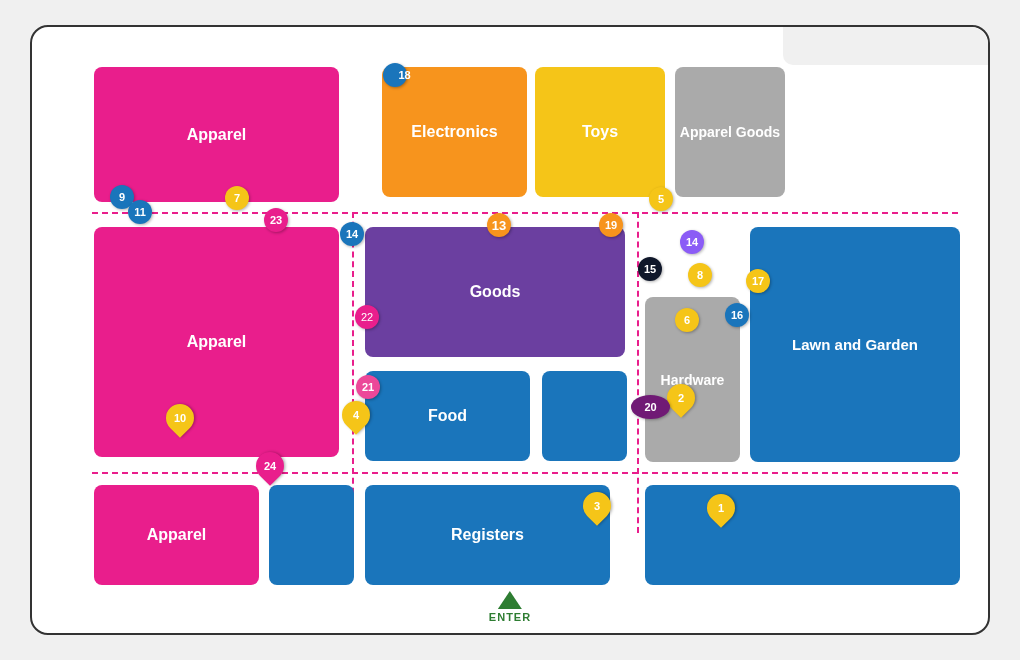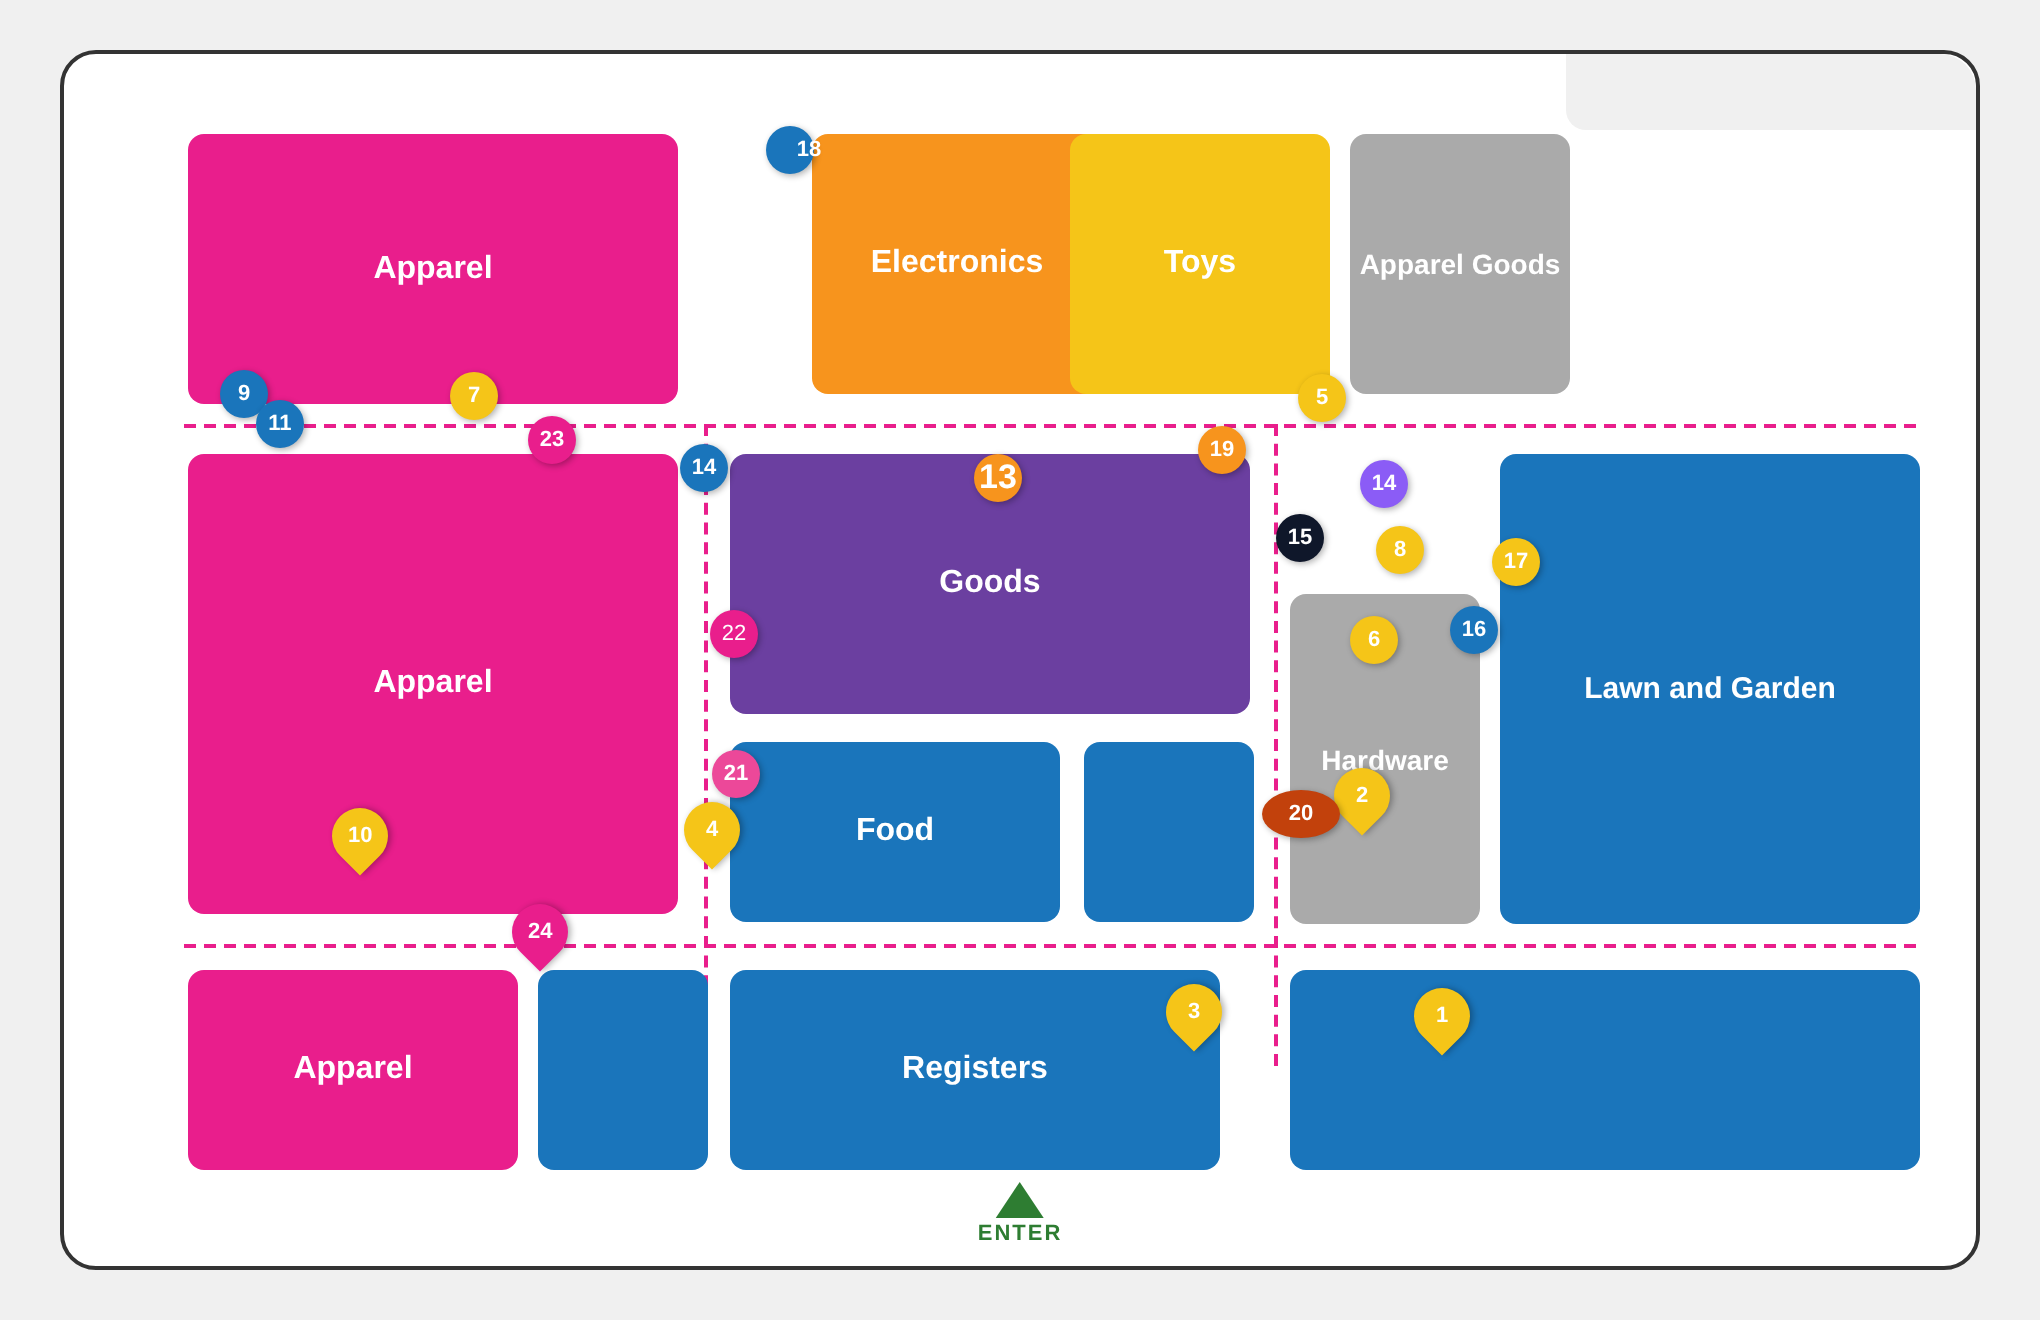--- a/index.html
+++ b/index.html
@@ -69,21 +69,21 @@
 
     
     .apparel-top {
       background: #e91e8c;
       left: 62px; top: 40px;
       width: 245px; height: 135px;
     }
     .electronics {
       background: #f7941d;
       left: 350px; top: 40px;
-      width: 145px; height: 130px; margin-left: 24px;
+      width: 145px; height: 130px;
     }
     .toys {
       background: #f5c518;
       left: 503px; top: 40px;
       width: 130px; height: 130px;
     }
     .sporting-goods {
       background: #aaaaaa;
       left: 643px; top: 40px;
       width: 110px; height: 130px;
@@ -261,27 +261,27 @@
     <div style="position: absolute; left: 617px; top: 160px; width: 24px; height: 24px; border-radius: 50%; background: rgb(245, 197, 24); display: flex; align-items: center; justify-content: center; font-size: 11px; font-weight: bold; color: white; box-shadow: rgba(0, 0, 0, 0.3) 1px 1px 3px; cursor: pointer;">5</div>
     <div style="position: absolute; left: 643px; top: 281px; width: 24px; height: 24px; border-radius: 50%; background: rgb(245, 197, 24); display: flex; align-items: center; justify-content: center; font-size: 11px; font-weight: bold; color: white; box-shadow: rgba(0, 0, 0, 0.3) 1px 1px 3px; cursor: pointer;">6</div>
     <div style="position: absolute; left: 193px; top: 159px; width: 24px; height: 24px; border-radius: 50%; background: rgb(245, 197, 24); display: flex; align-items: center; justify-content: center; font-size: 11px; font-weight: bold; color: white; box-shadow: rgba(0, 0, 0, 0.3) 1px 1px 3px; cursor: pointer;">7</div>
     <div style="position: absolute; left: 656px; top: 236px; width: 24px; height: 24px; border-radius: 50%; background: rgb(245, 197, 24); display: flex; align-items: center; justify-content: center; font-size: 11px; font-weight: bold; color: white; box-shadow: rgba(0, 0, 0, 0.3) 1px 1px 3px; cursor: pointer;">8</div>
     <div style="position: absolute; left: 78px; top: 158px; width: 24px; height: 24px; border-radius: 50%; background: rgb(26, 117, 187); display: flex; align-items: center; justify-content: center; font-size: 11px; font-weight: bold; color: white; box-shadow: rgba(0, 0, 0, 0.3) 1px 1px 3px; cursor: pointer;">9</div>
     <div style="position: absolute; left: 134px; top: 377px; width: 28px; height: 28px; border-radius: 50% 50% 50% 0px; transform: rotate(-45deg); background: rgb(245, 197, 24); display: flex; align-items: center; justify-content: center; box-shadow: rgba(0, 0, 0, 0.3) 1px 1px 3px; cursor: pointer;">
       <span style="transform: rotate(45deg); font-size: 11px; font-weight: bold; color: white;">10</span>
     </div>
     <div style="position: absolute; left: 96px; top: 173px; width: 24px; height: 24px; border-radius: 50%; background: rgb(26, 117, 187); display: flex; align-items: center; justify-content: center; font-size: 11px; font-weight: bold; color: white; box-shadow: rgba(0, 0, 0, 0.3) 1px 1px 3px; cursor: pointer;">11</div>
     <div style="position: absolute; left: 308px; top: 195px; width: 24px; height: 24px; border-radius: 50%; background: rgb(26, 117, 187); display: flex; align-items: center; justify-content: center; font-size: 11px; font-weight: bold; color: white; box-shadow: rgba(0, 0, 0, 0.3) 1px 1px 3px; cursor: pointer;">14</div>
-    <div style="position: absolute; left: 455px; top: 200px; width: 24px; height: 24px; border-radius: 50%; background: rgb(247, 148, 29); display: flex; align-items: center; justify-content: center; font-size: 17px; font-weight: bold; color: white; box-shadow: rgba(0, 0, 0, 0.3) 1px 1px 3px; cursor: pointer;">13</div>
+    <div style="position: absolute; left: 455px; top: 186px; width: 24px; height: 24px; border-radius: 50%; background: rgb(247, 148, 29); display: flex; align-items: center; justify-content: center; font-size: 13px; font-weight: bold; color: white; box-shadow: rgba(0, 0, 0, 0.3) 1px 1px 3px; cursor: pointer;">13</div>
     <div style="position: absolute; left: 648px; top: 203px; width: 24px; height: 24px; border-radius: 50%; background: #8b5cf6; display: flex; align-items: center; justify-content: center; font-size: 11px; font-weight: bold; color: white; box-shadow: rgba(0, 0, 0, 0.3) 1px 1px 3px; cursor: pointer;">14</div>
     <div style="position: absolute; left: 606px; top: 230px; width: 24px; height: 24px; border-radius: 50%; background: #0f172a; display: flex; align-items: center; justify-content: center; font-size: 11px; font-weight: bold; color: white; box-shadow: rgba(0, 0, 0, 0.3) 1px 1px 3px; cursor: pointer;">15</div>
     <div style="position: absolute; left: 693px; top: 276px; width: 24px; height: 24px; border-radius: 50%; background: rgb(26, 117, 187); display: flex; align-items: center; justify-content: center; font-size: 11px; font-weight: bold; color: white; box-shadow: rgba(0, 0, 0, 0.3) 1px 1px 3px; cursor: pointer;">16</div>
     <div style="position: absolute; left: 714px; top: 242px; width: 24px; height: 24px; border-radius: 50%; background: rgb(245, 197, 24); display: flex; align-items: center; justify-content: center; font-size: 11px; font-weight: bold; color: white; box-shadow: rgba(0, 0, 0, 0.3) 1px 1px 3px; cursor: pointer;">17</div>
     <div style="position: absolute; left: 351px; top: 36px; width: 24px; height: 24px; border-radius: 50%; background: rgb(26, 117, 187); display: flex; align-items: center; justify-content: center; font-size: 11px; font-weight: bold; color: white; box-shadow: rgba(0, 0, 0, 0.3) 1px 1px 3px; cursor: pointer; padding-left: 19px;">18</div>
     <div style="position: absolute; left: 567px; top: 186px; width: 24px; height: 24px; border-radius: 50%; background: rgb(247, 148, 29); display: flex; align-items: center; justify-content: center; font-size: 11px; font-weight: bold; color: white; box-shadow: rgba(0, 0, 0, 0.3) 1px 1px 3px; cursor: pointer;">19</div>
-    <div style="position: absolute; left: 599px; top: 368px; width: 39px; height: 24px; border-radius: 50%; background: #c2410c; display: flex; align-items: center; justify-content: center; font-size: 11px; font-weight: bold; color: white; box-shadow: rgba(0, 0, 0, 0.3) 1px 1px 3px; cursor: pointer;">20</div>
+    <div style="position: absolute; left: 599px; top: 368px; width: 39px; height: 24px; border-radius: 50%; background: #701a75; display: flex; align-items: center; justify-content: center; font-size: 11px; font-weight: bold; color: white; box-shadow: rgba(0, 0, 0, 0.3) 1px 1px 3px; cursor: pointer;">20</div>
     <div style="position: absolute; left: 324px; top: 348px; width: 24px; height: 24px; border-radius: 50%; background: #ec4899; display: flex; align-items: center; justify-content: center; font-size: 11px; font-weight: bold; color: white; box-shadow: rgba(0, 0, 0, 0.3) 1px 1px 3px; cursor: pointer;">21</div>
     <div style="position: absolute; left: 323px; top: 278px; width: 24px; height: 24px; border-radius: 50%; background: rgb(233, 30, 140); display: flex; align-items: center; justify-content: center; font-size: 11px; font-weight: normal; color: white; box-shadow: rgba(0, 0, 0, 0.3) 1px 1px 3px; cursor: pointer;">22</div>
     <div style="position: absolute; left: 232px; top: 181px; width: 24px; height: 24px; border-radius: 50%; background: rgb(233, 30, 140); display: flex; align-items: center; justify-content: center; font-size: 11px; font-weight: bold; color: white; box-shadow: rgba(0, 0, 0, 0.3) 1px 1px 3px; cursor: pointer;">23</div>
     <div style="position: absolute; left: 224px; top: 425px; width: 28px; height: 28px; border-radius: 50% 50% 50% 0px; transform: rotate(-45deg); background: rgb(233, 30, 140); display: flex; align-items: center; justify-content: center; box-shadow: rgba(0, 0, 0, 0.3) 1px 1px 3px; cursor: pointer;">
       <span style="transform: rotate(45deg); font-size: 11px; font-weight: bold; color: white;">24</span>
     </div>
   </div>
 
 </body></html>

